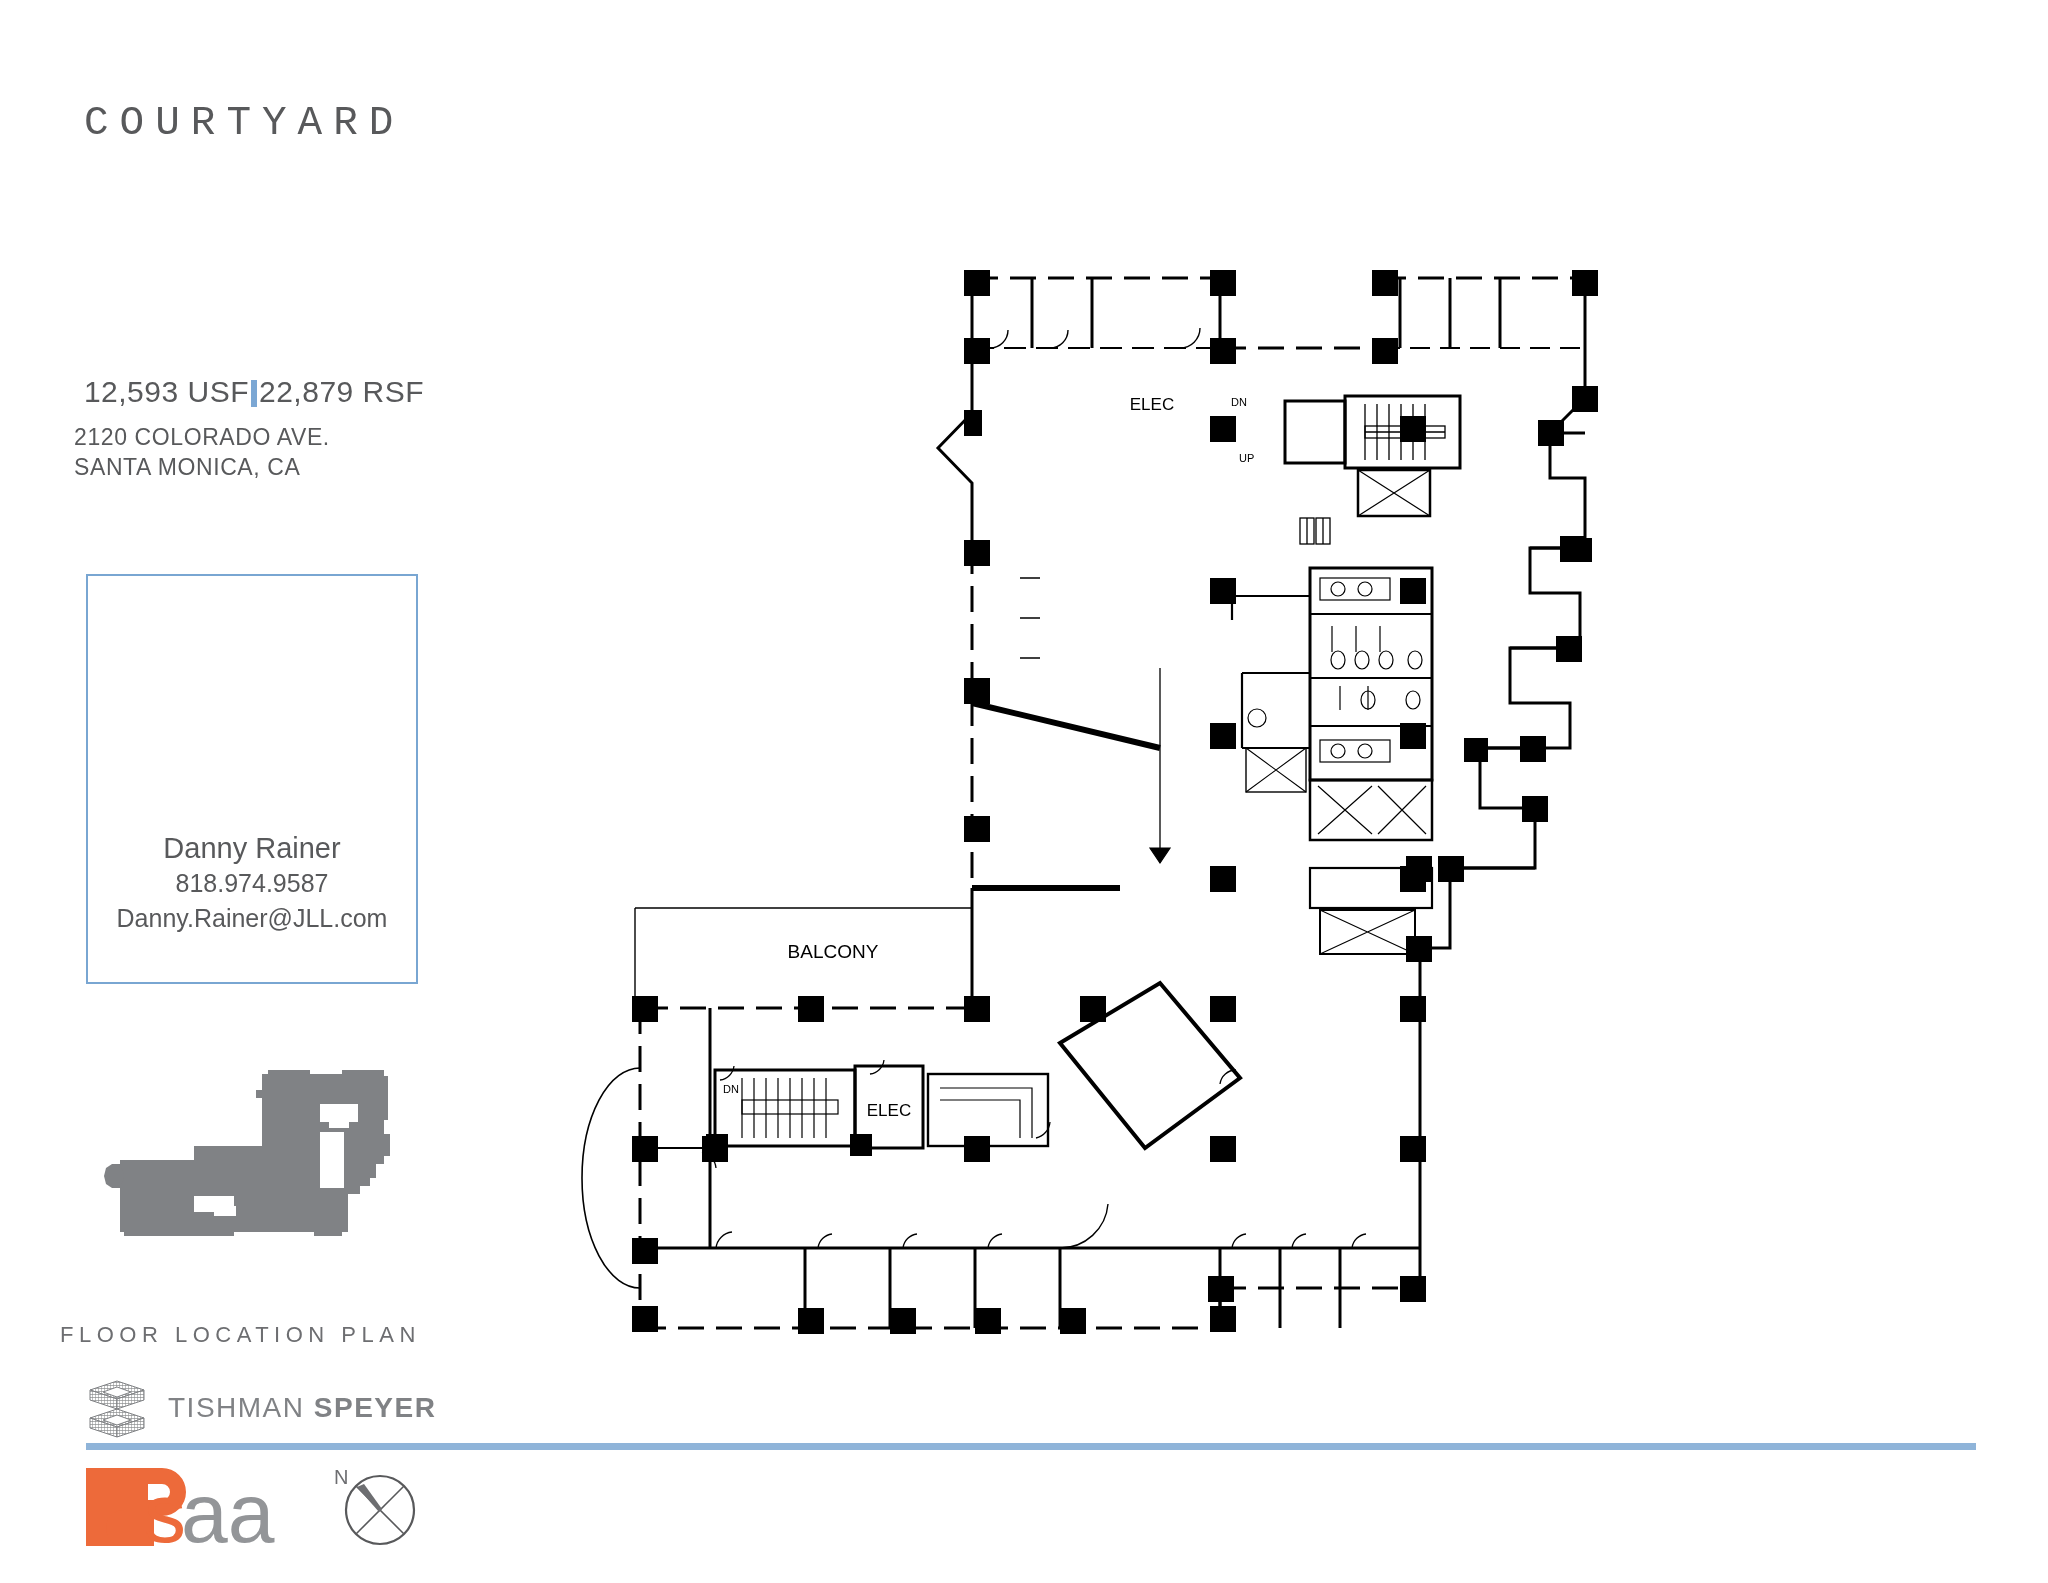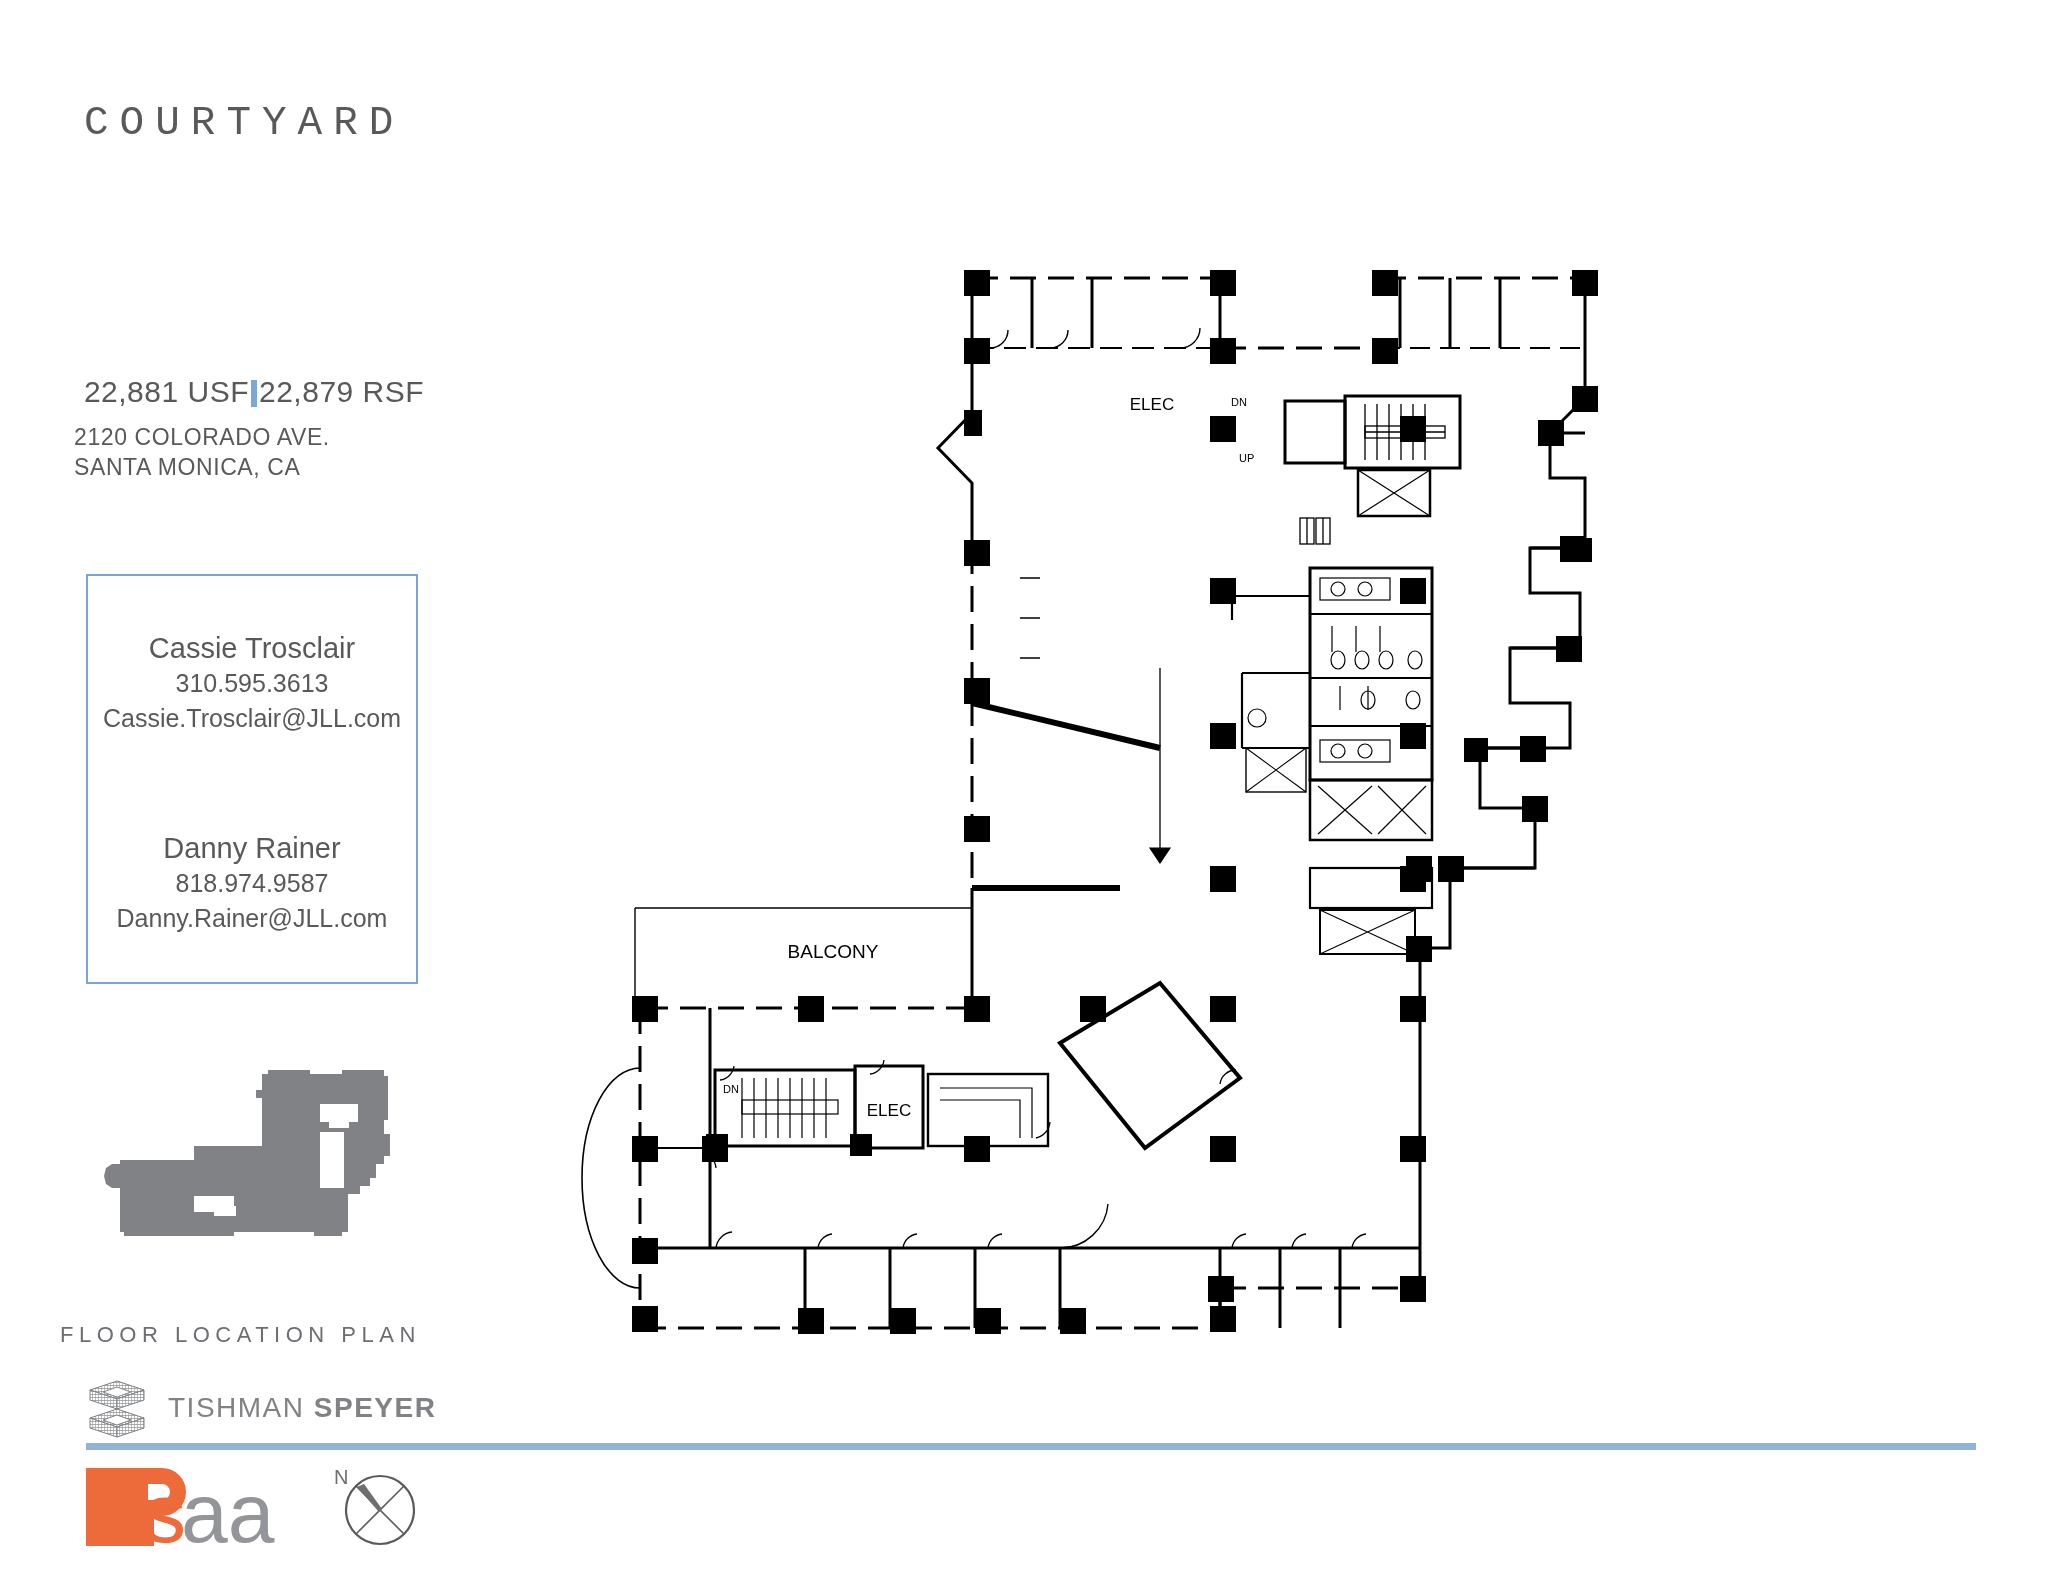--- a/index.html
+++ b/index.html
@@ -83,34 +83,29 @@
 <div class="sheet">
 
   <div class="info-col">
 
     <div class="bldg-title">
       <span class="l2">COURTYARD</span>
     </div>
 
 
     <div class="area-line">
-      <span>22,881 USF</span><span class="area-sep"></span><span>22,879 RSF</span>
+      <span>12,593 USF</span><span class="area-sep"></span><span>22,879 RSF</span>
     </div>
 
     <div class="addr">
       <div>2120 COLORADO AVE.</div>
       <div>SANTA MONICA, CA</div>
     </div>
 
     <div class="contact-box">
-      <div class="contact c1">
-        <div class="c-name">Cassie Trosclair</div>
-        <div class="c-phone">310.595.3613</div>
-        <div class="c-mail">Cassie.Trosclair@JLL.com</div>
-      </div>
       <div class="contact c2">
         <div class="c-name">Danny Rainer</div>
         <div class="c-phone">818.974.9587</div>
         <div class="c-mail">Danny.Rainer@JLL.com</div>
       </div>
     </div>
 
     <div class="flp-wrap">
       <svg viewBox="0 0 330 230" width="330" height="230">
         <g>

